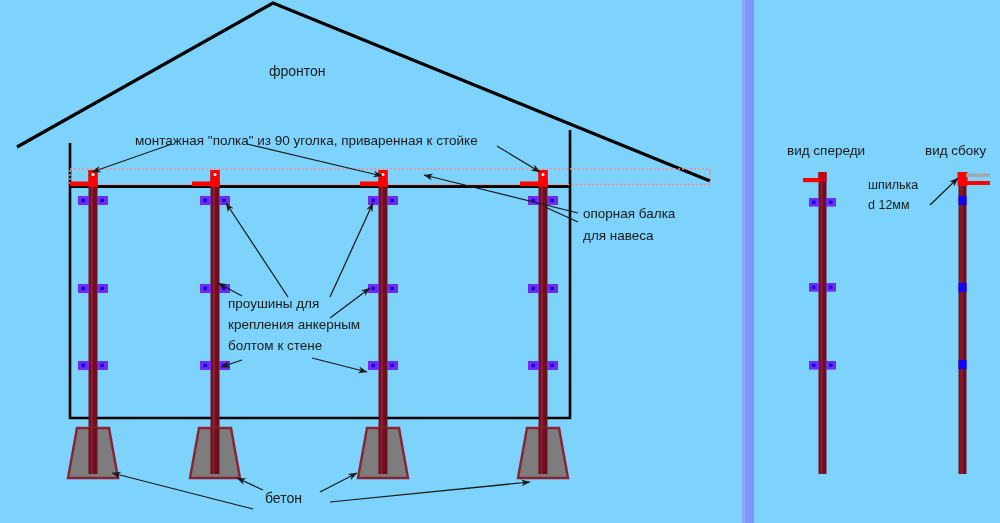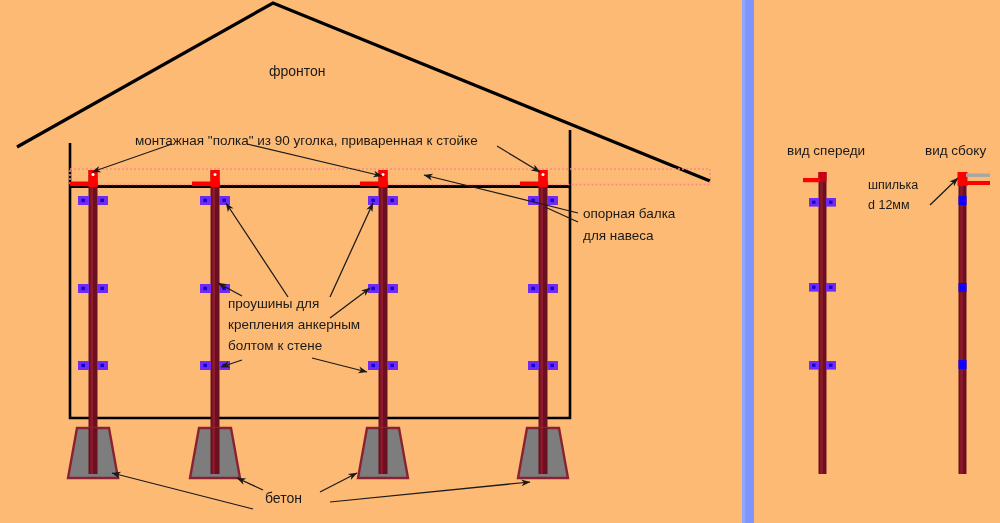--- a/index.html
+++ b/index.html
@@ -8,21 +8,21 @@
     padding: 0;
     background: #ffffff;
   }
   body {
     font-family: "Liberation Sans", "DejaVu Sans", sans-serif;
   }
   #canvas-root {
     position: relative;
     width: 1000px;
     height: 523px;
-    background: #fdba74;
+    background: #7dd3fc;
     overflow: hidden;
   }
   svg#diagram {
     position: absolute;
     left: 0;
     top: 0;
     width: 1000px;
     height: 523px;
     display: block;
   }

